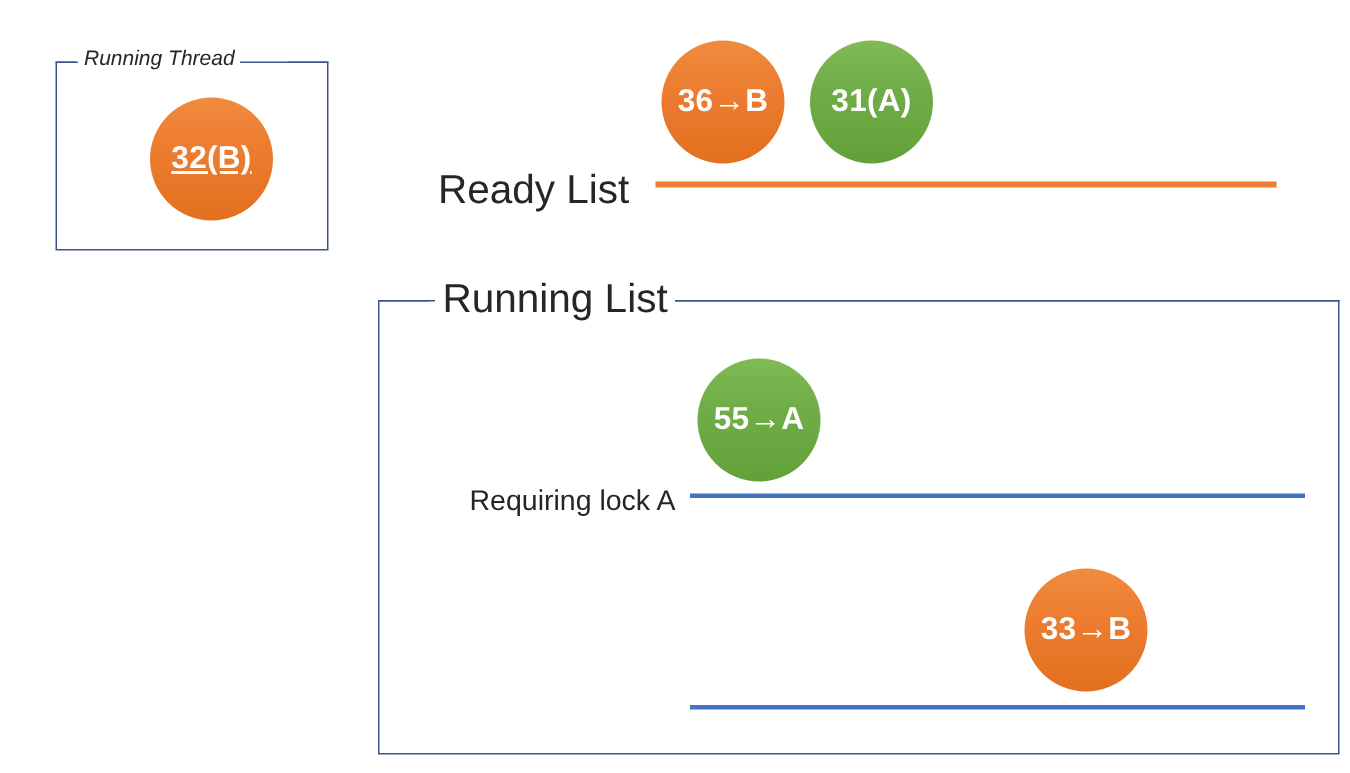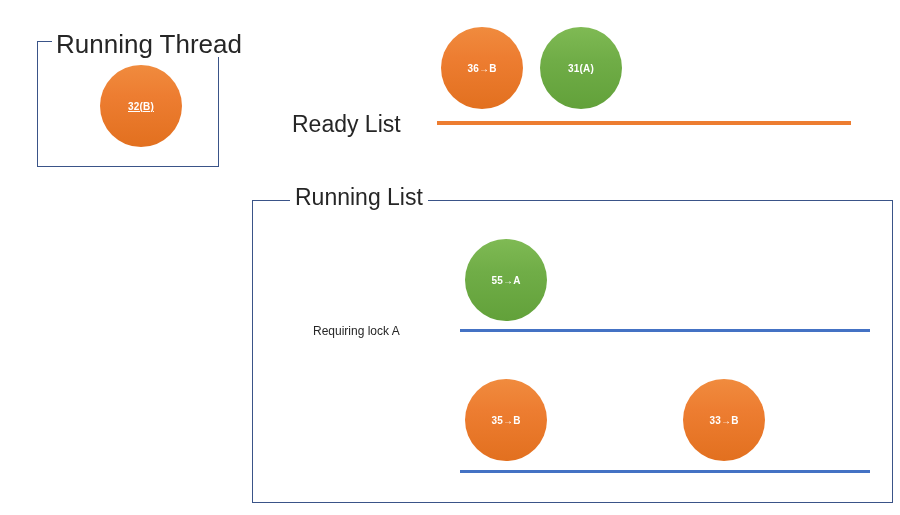--- a/index.html
+++ b/index.html
@@ -49,21 +49,21 @@
 
   
   .node {
     position: absolute;
     border-radius: 50%;
     display: flex;
     align-items: center;
     justify-content: center;
     color: #ffffff;
     font-weight: bold;
-    font-size: 10px;
+    font-size: 21px;
     letter-spacing: 0.2px;
     white-space: nowrap;
     user-select: none;
   }
   .node.orange {
     background: linear-gradient(to bottom, #F08B3E 0%, #ED7D31 38%, #E2701F 100%);
   }
   .node.green {
     background: linear-gradient(to bottom, #7FBA54 0%, #70AD47 40%, #62A13A 100%);
   }
@@ -79,23 +79,23 @@
     background: #4472C4;
   }
 
   
   .text-label {
     position: absolute;
     color: #262626;
     white-space: nowrap;
     line-height: 1;
   }
-  .t-big { font-size: 23px; }
-  .t-med { font-size: 26px; }
-  .t-sm  { font-size: 12px; }
+  .t-big { font-size: 27px; }
+  .t-med { font-size: 14px; font-style: italic; }
+  .t-sm  { font-size: 19px; }
 </style>
 </head>
 <body>
 
 <div id="canvas">
 
   <div class="group-box" style="left:37px; top:41px; width:182px; height:126px;">
     <div class="group-top-left" style="width:13px;"></div>
     <div class="group-top-right" style="width:27px;"></div>
   </div>
@@ -124,23 +124,20 @@
   <div class="group-label t-big" style="left:290px; top:186px; padding:0 5px;">Running List</div>
 
   <div class="node green" style="left:465px; top:239px; width:82px; height:82px;">
     <span>55→A</span>
   </div>
 
   <div class="text-label t-sm" style="left:313px; top:325px;">Requiring lock A</div>
 
   <div class="rule blue" style="left:460px; top:329px; width:410px; height:3px;"></div>
 
-  <div class="node orange" style="left:465px; top:379px; width:82px; height:82px;">
-    <span>35→B</span>
-  </div>
 
 
   <div class="node orange" style="left:683px; top:379px; width:82px; height:82px;">
     <span>33→B</span>
   </div>
 
 
   <div class="rule blue" style="left:460px; top:470px; width:410px; height:3px;"></div>
 
 </div>

